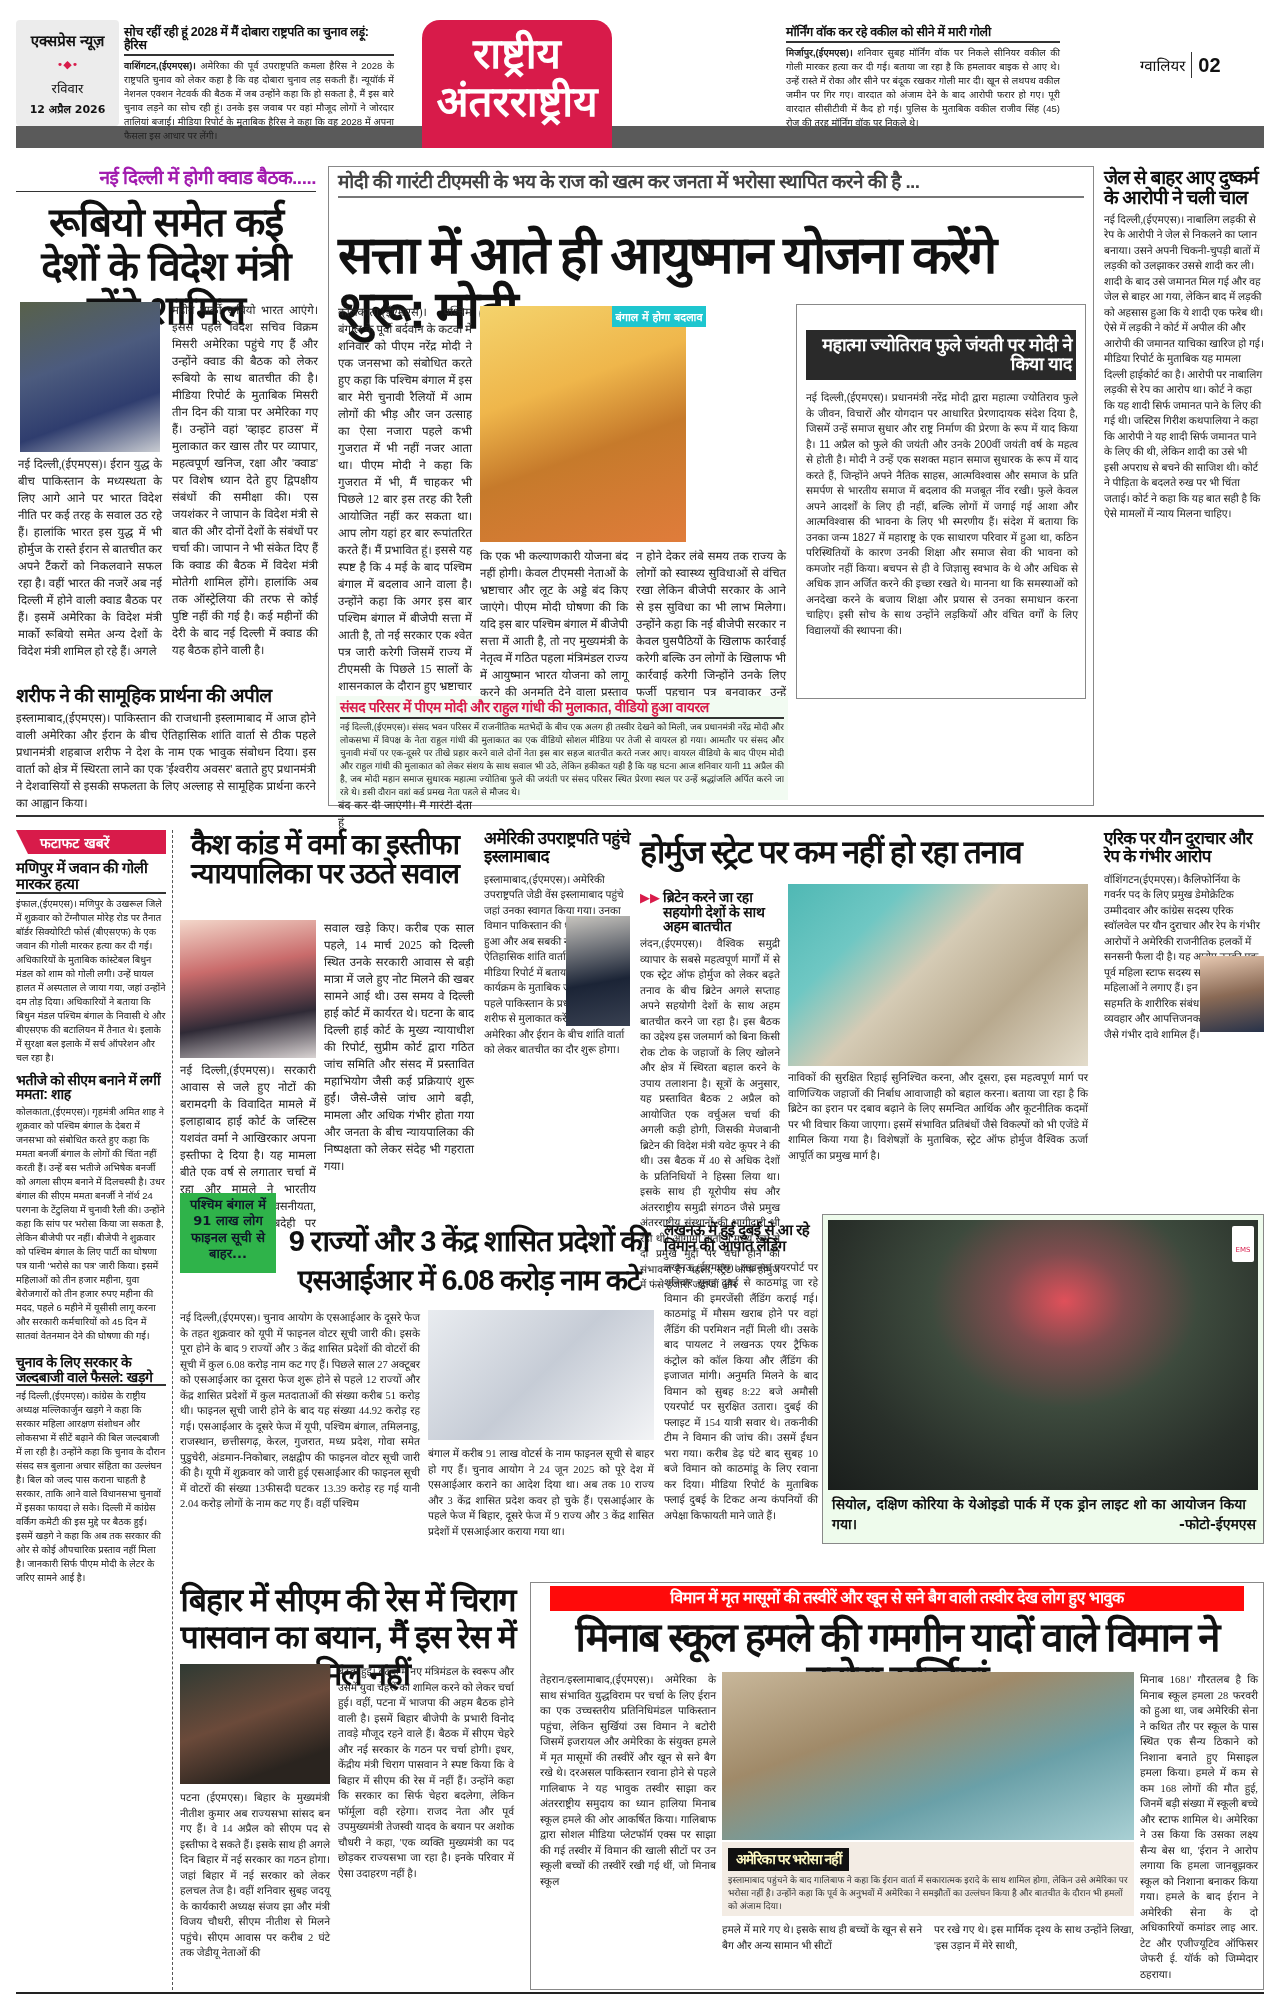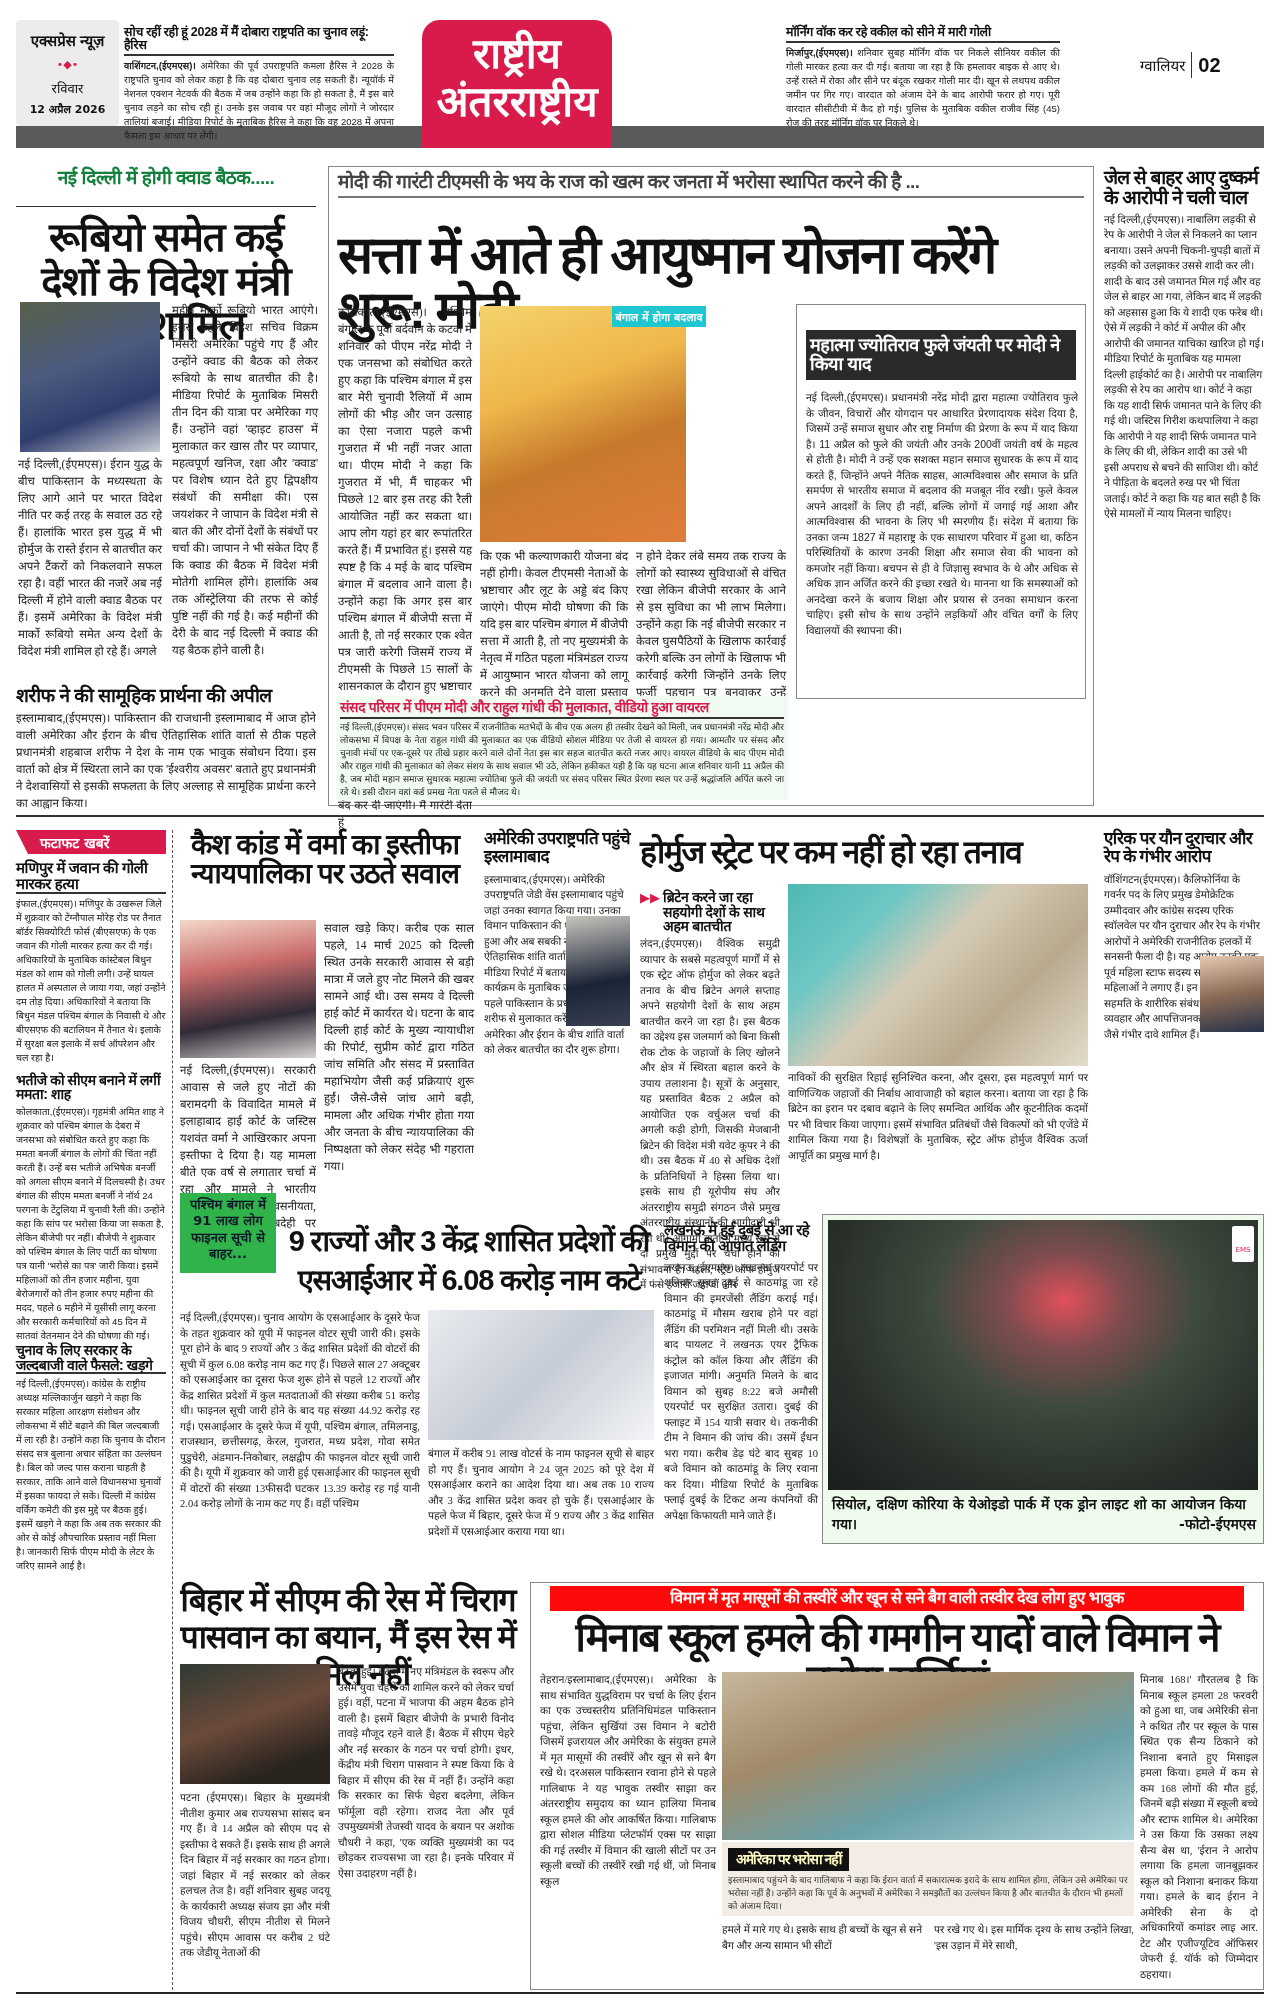--- a/index.html
+++ b/index.html
@@ -39,21 +39,21 @@
   </div>
   <div class="abs" style="left:1124px;top:32px;display:flex;align-items:center">
     <span style="font-size:15px">ग्वालियर</span>
     <span style="border-left:1px solid #333;height:26px;margin:0 6px"></span>
     <span style="font-family:'Liberation Sans',sans-serif;font-weight:bold;font-size:20px">02</span>
   </div>
   <div class="abs" style="left:0;top:106px;width:1248px;height:22px;background:#5a5a5a;z-index:-1"></div>
 </div>
 
 <div class="abs" style="left:16px;top:168px;width:300px">
-  <div class="hl" style="color:#15803d;font-size:19px;text-align:center;border-bottom:1px solid #333;padding-bottom:18px;letter-spacing:-.5px">नई दिल्ली में होगी क्वाड बैठक.....</div>
+  <div class="hl" style="color:#a21caf;font-size:19px;text-align:right;border-bottom:1px solid #333;padding-bottom:3px;letter-spacing:-.5px">नई दिल्ली में होगी क्वाड बैठक.....</div>
   <div class="hl" style="font-size:40px;text-align:center;margin-top:8px;line-height:1.1">रूबियो समेत कई देशों के विदेश मंत्री होंगे शामिल</div>
 </div>
 <div class="abs img" style="left:20px;top:302px;width:140px;height:150px;background:linear-gradient(160deg,#58614a 0%,#4c5b7e 40%,#2f3d6e 70%,#c9ccd2 100%)"></div>
 <div class="abs body" style="left:18px;top:456px;width:144px"><span>नई दिल्ली,(ईएमएस)। ईरान युद्ध के बीच पाकिस्तान के मध्यस्थता के लिए आगे आने पर भारत विदेश नीति पर कई तरह के सवाल उठ रहे हैं। हालांकि भारत इस युद्ध में भी होर्मुज के रास्ते ईरान से बातचीत कर अपने टैंकरों को निकलवाने सफल रहा है। वहीं भारत की नजरें अब नई दिल्ली में होने वाली क्वाड बैठक पर हैं। इसमें अमेरिका के विदेश मंत्री मार्को रूबियो समेत अन्य देशों के विदेश मंत्री शामिल हो रहे हैं। अगले</span></div>
 <div class="abs body" style="left:172px;top:302px;width:146px"><span>महीने मार्को रूबियो भारत आएंगे। इससे पहले विदेश सचिव विक्रम मिसरी अमेरिका पहुंचे गए हैं और उन्होंने क्वाड की बैठक को लेकर रूबियो के साथ बातचीत की है। मीडिया रिपोर्ट के मुताबिक मिसरी तीन दिन की यात्रा पर अमेरिका गए हैं। उन्होंने वहां 'व्हाइट हाउस' में मुलाकात कर खास तौर पर व्यापार, महत्वपूर्ण खनिज, रक्षा और 'क्वाड' पर विशेष ध्यान देते हुए द्विपक्षीय संबंधों की समीक्षा की। एस जयशंकर ने जापान के विदेश मंत्री से बात की और दोनों देशों के संबंधों पर चर्चा की। जापान ने भी संकेत दिए हैं कि क्वाड की बैठक में विदेश मंत्री मोतेगी शामिल होंगे। हालांकि अब तक ऑस्ट्रेलिया की तरफ से कोई पुष्टि नहीं की गई है। कई महीनों की देरी के बाद नई दिल्ली में क्वाड की यह बैठक होने वाली है।</span></div>
 
 <div class="abs" style="left:16px;top:686px;width:300px">
   <div class="hl" style="font-size:19px;letter-spacing:-.5px">शरीफ ने की सामूहिक प्रार्थना की अपील</div>
   <div class="body" style="margin-top:4px">इस्लामाबाद,(ईएमएस)। पाकिस्तान की राजधानी इस्लामाबाद में आज होने वाली अमेरिका और ईरान के बीच ऐतिहासिक शांति वार्ता से ठीक पहले प्रधानमंत्री शहबाज शरीफ ने देश के नाम एक भावुक संबोधन दिया। इस वार्ता को क्षेत्र में स्थिरता लाने का एक 'ईश्वरीय अवसर' बताते हुए प्रधानमंत्री ने देशवासियों से इसकी सफलता के लिए अल्लाह से सामूहिक प्रार्थना करने का आह्वान किया।</div>
 </div>
@@ -61,21 +61,21 @@
 <div class="box" style="left:328px;top:166px;width:766px;height:640px"></div>
 <div class="abs hl" style="left:338px;top:172px;width:746px;font-size:19px;font-weight:bold;color:#444;border-bottom:2px solid #777;padding-bottom:4px;letter-spacing:-.6px">मोदी की गारंटी टीएमसी के भय के राज को खत्म कर जनता में भरोसा स्थापित करने की है ...</div>
 <div class="abs hl" style="left:338px;top:228px;width:746px;font-size:52px;letter-spacing:-2.5px">सत्ता में आते ही आयुष्मान योजना करेंगे शुरू: मोदी</div>
 <div class="abs body" style="left:338px;top:304px;width:134px"><span>कोलकाता,(ईएमएस)। पश्चिम बंगाल के पूर्वी बर्दवान के कटवा में शनिवार को पीएम नरेंद्र मोदी ने एक जनसभा को संबोधित करते हुए कहा कि पश्चिम बंगाल में इस बार मेरी चुनावी रैलियों में आम लोगों की भीड़ और जन उत्साह का ऐसा नजारा पहले कभी गुजरात में भी नहीं नजर आता था। पीएम मोदी ने कहा कि गुजरात में भी, मैं चाहकर भी पिछले 12 बार इस तरह की रैली आयोजित नहीं कर सकता था। आप लोग यहां हर बार रूपांतरित करते हैं। मैं प्रभावित हूं। इससे यह स्पष्ट है कि 4 मई के बाद पश्चिम बंगाल में बदलाव आने वाला है। उन्होंने कहा कि अगर इस बार पश्चिम बंगाल में बीजेपी सत्ता में आती है, तो नई सरकार एक श्वेत पत्र जारी करेगी जिसमें राज्य में टीएमसी के पिछले 15 सालों के शासनकाल के दौरान हुए भ्रष्टाचार के मामलों का विस्तृत विवरण होगा। उन्होंने कहा कि टीएमसी पहले से ही घबराई हुई है। इसीलिए वे प्रचार कर रहे हैं कि बीजेपी के सत्ता में आने पर राज्य की सभी कल्याणकारी योजनाएं बंद कर दी जाएंगी। मैं गारंटी देता हूं</span></div>
 <div class="abs img" style="left:480px;top:306px;width:206px;height:236px;background:linear-gradient(160deg,#f4d36c 0%,#efb64b 35%,#c67a2b 60%,#e07c3b 100%)"></div>
 <div class="abs" style="left:612px;top:306px;width:94px;background:#1ec6cf;color:#fff;font-size:11px;font-weight:bold;text-align:center;padding:3px 0">बंगाल में होगा बदलाव</div>
 <div class="abs body" style="left:480px;top:548px;width:148px"><span>कि एक भी कल्याणकारी योजना बंद नहीं होगी। केवल टीएमसी नेताओं के भ्रष्टाचार और लूट के अड्डे बंद किए जाएंगे। पीएम मोदी घोषणा की कि यदि इस बार पश्चिम बंगाल में बीजेपी सत्ता में आती है, तो नए मुख्यमंत्री के नेतृत्व में गठित पहला मंत्रिमंडल राज्य में आयुष्मान भारत योजना को लागू करने की अनुमति देने वाला प्रस्ताव पारित करेगा। उन्होंने कहा कि यह टीएमसी सरकार ने आयुष्मान भारत योजना को लागू</span></div>
 <div class="abs body" style="left:636px;top:548px;width:150px"><span>न होने देकर लंबे समय तक राज्य के लोगों को स्वास्थ्य सुविधाओं से वंचित रखा लेकिन बीजेपी सरकार के आने से इस सुविधा का भी लाभ मिलेगा। उन्होंने कहा कि नई बीजेपी सरकार न केवल घुसपैठियों के खिलाफ कार्रवाई करेगी बल्कि उन लोगों के खिलाफ भी कार्रवाई करेगी जिन्होंने उनके लिए फर्जी पहचान पत्र बनवाकर उन्हें पश्चिम बंगाल में बसने में मदद की थी।</span></div>
 
 <div class="box" style="left:796px;top:304px;width:290px;height:395px"></div>
-<div class="abs hl" style="left:806px;top:330px;width:270px;background:#2a2a2a;color:#fff;font-size:18px;text-align:left;padding:6px 4px;letter-spacing:-.4px">महात्मा ज्योतिराव फुले जंयती पर मोदी ने किया याद</div>
+<div class="abs hl" style="left:806px;top:330px;width:270px;background:#2a2a2a;color:#fff;font-size:18px;text-align:right;padding:6px 4px;letter-spacing:-.4px">महात्मा ज्योतिराव फुले जंयती पर मोदी ने किया याद</div>
 <div class="abs body sm" style="left:806px;top:390px;width:272px;font-family:'Liberation Sans',sans-serif">नई दिल्ली,(ईएमएस)। प्रधानमंत्री नरेंद्र मोदी द्वारा महात्मा ज्योतिराव फुले के जीवन, विचारों और योगदान पर आधारित प्रेरणादायक संदेश दिया है, जिसमें उन्हें समाज सुधार और राष्ट्र निर्माण की प्रेरणा के रूप में याद किया है। 11 अप्रैल को फुले की जयंती और उनके 200वीं जयंती वर्ष के महत्व से होती है। मोदी ने उन्हें एक सशक्त महान समाज सुधारक के रूप में याद करते हैं, जिन्होंने अपने नैतिक साहस, आत्मविश्वास और समाज के प्रति समर्पण से भारतीय समाज में बदलाव की मजबूत नींव रखी। फुले केवल अपने आदर्शों के लिए ही नहीं, बल्कि लोगों में जगाई गई आशा और आत्मविश्वास की भावना के लिए भी स्मरणीय हैं। संदेश में बताया कि उनका जन्म 1827 में महाराष्ट्र के एक साधारण परिवार में हुआ था, कठिन परिस्थितियों के कारण उनकी शिक्षा और समाज सेवा की भावना को कमजोर नहीं किया। बचपन से ही वे जिज्ञासु स्वभाव के थे और अधिक से अधिक ज्ञान अर्जित करने की इच्छा रखते थे। मानना था कि समस्याओं को अनदेखा करने के बजाय शिक्षा और प्रयास से उनका समाधान करना चाहिए। इसी सोच के साथ उन्होंने लड़कियों और वंचित वर्गों के लिए विद्यालयों की स्थापना की।</div>
 
 <div class="abs" style="left:336px;top:696px;width:452px;height:104px;background:#f2fbf2;padding:4px">
   <div class="hl ul" style="color:#d81b4a;font-size:14px;letter-spacing:-.4px;padding-bottom:2px">संसद परिसर में पीएम मोदी और राहुल गांधी की मुलाकात, वीडियो हुआ वायरल</div>
   <div class="body sm" style="font-size:9px;line-height:13px;font-family:'Liberation Sans',sans-serif;margin-top:2px;height:74px;overflow:hidden">नई दिल्ली,(ईएमएस)। संसद भवन परिसर में राजनीतिक मतभेदों के बीच एक अलग ही तस्वीर देखने को मिली, जब प्रधानमंत्री नरेंद्र मोदी और लोकसभा में विपक्ष के नेता राहुल गांधी की मुलाकात का एक वीडियो सोशल मीडिया पर तेजी से वायरल हो गया। आमतौर पर संसद और चुनावी मंचों पर एक-दूसरे पर तीखे प्रहार करने वाले दोनों नेता इस बार सहज बातचीत करते नजर आए। वायरल वीडियो के बाद पीएम मोदी और राहुल गांधी की मुलाकात को लेकर संशय के साथ सवाल भी उठे, लेकिन हकीकत यही है कि यह घटना आज शनिवार यानी 11 अप्रैल की है, जब मोदी महान समाज सुधारक महात्मा ज्योतिबा फुले की जयंती पर संसद परिसर स्थित प्रेरणा स्थल पर उन्हें श्रद्धांजलि अर्पित करने जा रहे थे। इसी दौरान वहां कई प्रमुख नेता पहले से मौजूद थे।</div>
 </div>
 
 <div class="abs" style="left:1104px;top:168px;width:160px">
   <div class="hl" style="font-size:19px;letter-spacing:-.8px">जेल से बाहर आए दुष्कर्म के आरोपी ने चली चाल</div>
   <div class="body sm" style="margin-top:4px;text-align:left">नई दिल्ली,(ईएमएस)। नाबालिग लड़की से रेप के आरोपी ने जेल से निकलने का प्लान बनाया। उसने अपनी चिकनी-चुपड़ी बातों में लड़की को उलझाकर उससे शादी कर ली। शादी के बाद उसे जमानत मिल गई और वह जेल से बाहर आ गया, लेकिन बाद में लड़की को अहसास हुआ कि ये शादी एक फरेब थी। ऐसे में लड़की ने कोर्ट में अपील की और आरोपी की जमानत याचिका खारिज हो गई। मीडिया रिपोर्ट के मुताबिक यह मामला दिल्ली हाईकोर्ट का है। आरोपी पर नाबालिग लड़की से रेप का आरोप था। कोर्ट ने कहा कि यह शादी सिर्फ जमानत पाने के लिए की गई थी। जस्टिस गिरीश कथपालिया ने कहा कि आरोपी ने यह शादी सिर्फ जमानत पाने के लिए की थी, लेकिन शादी का उसे भी इसी अपराध से बचने की साजिश थी। कोर्ट ने पीड़िता के बदलते रुख पर भी चिंता जताई। कोर्ट ने कहा कि यह बात सही है कि ऐसे मामलों में न्याय मिलना चाहिए।</div>
@@ -85,21 +85,21 @@
 
 <div class="abs" style="left:16px;top:830px;width:150px">
   <div style="background:#d81b4a;height:24px;position:relative;clip-path:polygon(0 0,100% 0,100% 100%,8% 100%)">
     <div class="abs" style="left:0;top:0;width:10px;height:24px;background:#3aaa6a;clip-path:polygon(0 0,100% 100%,0 100%)"></div>
     <span style="position:absolute;left:24px;top:3px;color:#fff;font-weight:bold;font-size:14px">फटाफट खबरें</span>
   </div>
   <div class="hl ul" style="font-size:15px;margin-top:6px;letter-spacing:-.4px">मणिपुर में जवान की गोली मारकर हत्या</div>
   <div class="body sm" style="font-family:'Liberation Sans',sans-serif;font-size:9.5px;line-height:14px;text-align:left;margin-top:3px">इंफाल,(ईएमएस)। मणिपुर के उखरूल जिले में शुक्रवार को टेंग्नौपाल मोरेह रोड पर तैनात बॉर्डर सिक्योरिटी फोर्स (बीएसएफ) के एक जवान की गोली मारकर हत्या कर दी गई। अधिकारियों के मुताबिक कांस्टेबल बिधुन मंडल को शाम को गोली लगी। उन्हें घायल हालत में अस्पताल ले जाया गया, जहां उन्होंने दम तोड़ दिया। अधिकारियों ने बताया कि बिधुन मंडल पश्चिम बंगाल के निवासी थे और बीएसएफ की बटालियन में तैनात थे। इलाके में सुरक्षा बल इलाके में सर्च ऑपरेशन और चल रहा है।</div>
   <div class="hl" style="font-size:14px;margin-top:8px;letter-spacing:-.4px">भतीजे को सीएम बनाने में लगीं ममता: शाह</div>
   <div class="body sm" style="font-family:'Liberation Sans',sans-serif;font-size:9.5px;line-height:14px;text-align:left;margin-top:3px">कोलकाता,(ईएमएस)। गृहमंत्री अमित शाह ने शुक्रवार को पश्चिम बंगाल के देबरा में जनसभा को संबोधित करते हुए कहा कि ममता बनर्जी बंगाल के लोगों की चिंता नहीं करती हैं। उन्हें बस भतीजे अभिषेक बनर्जी को अगला सीएम बनाने में दिलचस्पी है। उधर बंगाल की सीएम ममता बनर्जी ने नॉर्थ 24 परगना के टेंटुलिया में चुनावी रैली की। उन्होंने कहा कि सांप पर भरोसा किया जा सकता है, लेकिन बीजेपी पर नहीं। बीजेपी ने शुक्रवार को पश्चिम बंगाल के लिए पार्टी का घोषणा पत्र यानी 'भरोसे का पत्र' जारी किया। इसमें महिलाओं को तीन हजार महीना, युवा बेरोजगारों को तीन हजार रुपए महीना की मदद, पहले 6 महीने में यूसीसी लागू करना और सरकारी कर्मचारियों को 45 दिन में सातवां वेतनमान देने की घोषणा की गई।</div>
-  <div class="hl ul" style="font-size:14px;margin-top:0;letter-spacing:-.4px">चुनाव के लिए सरकार के जल्दबाजी वाले फैसले: खड़गे</div>
+  <div class="hl ul" style="font-size:14px;margin-top:12px;letter-spacing:-.4px">चुनाव के लिए सरकार के जल्दबाजी वाले फैसले: खड़गे</div>
   <div class="body sm" style="font-family:'Liberation Sans',sans-serif;font-size:9.5px;line-height:14px;text-align:left;margin-top:3px">नई दिल्ली,(ईएमएस)। कांग्रेस के राष्ट्रीय अध्यक्ष मल्लिकार्जुन खड़गे ने कहा कि सरकार महिला आरक्षण संशोधन और लोकसभा में सीटें बढ़ाने की बिल जल्दबाजी में ला रही है। उन्होंने कहा कि चुनाव के दौरान संसद सत्र बुलाना अचार संहिता का उल्लंघन है। बिल को जल्द पास कराना चाहती है सरकार, ताकि आने वाले विधानसभा चुनावों में इसका फायदा ले सके। दिल्ली में कांग्रेस वर्किंग कमेटी की इस मुद्दे पर बैठक हुई। इसमें खड़गे ने कहा कि अब तक सरकार की ओर से कोई औपचारिक प्रस्ताव नहीं मिला है। जानकारी सिर्फ पीएम मोदी के लेटर के जरिए सामने आई है।</div>
 </div>
 <div class="rule-v" style="left:172px;top:830px;height:1160px"></div>
 
 <div class="abs hl" style="left:180px;top:830px;width:290px;font-size:28px;text-align:center;letter-spacing:-1px">कैश कांड में वर्मा का इस्तीफा न्यायपालिका पर उठते सवाल</div>
 <div class="abs img" style="left:180px;top:920px;width:136px;height:138px;background:linear-gradient(170deg,#f3d7ca 0%,#c96b6b 35%,#2f2a36 70%,#d9d3d3 100%)"></div>
 <div class="abs body" style="left:180px;top:1062px;width:136px"><span>नई दिल्ली,(ईएमएस)। सरकारी आवास से जले हुए नोटों की बरामदगी के विवादित मामले में इलाहाबाद हाई कोर्ट के जस्टिस यशवंत वर्मा ने आखिरकार अपना इस्तीफा दे दिया है। यह मामला बीते एक वर्ष से लगातार चर्चा में रहा और मामले ने भारतीय न्यायपालिका की विश्वसनीयता, पारदर्शिता और जवाबदेही पर गंभीर</span></div>
 <div class="abs body" style="left:324px;top:920px;width:150px"><span>सवाल खड़े किए। करीब एक साल पहले, 14 मार्च 2025 को दिल्ली स्थित उनके सरकारी आवास से बड़ी मात्रा में जले हुए नोट मिलने की खबर सामने आई थी। उस समय वे दिल्ली हाई कोर्ट में कार्यरत थे। घटना के बाद दिल्ली हाई कोर्ट के मुख्य न्यायाधीश की रिपोर्ट, सुप्रीम कोर्ट द्वारा गठित जांच समिति और संसद में प्रस्तावित महाभियोग जैसी कई प्रक्रियाएं शुरू हुईं। जैसे-जैसे जांच आगे बढ़ी, मामला और अधिक गंभीर होता गया और जनता के बीच न्यायपालिका की निष्पक्षता को लेकर संदेह भी गहराता गया।</span></div>
 
 <div class="abs" style="left:484px;top:830px;width:146px">

